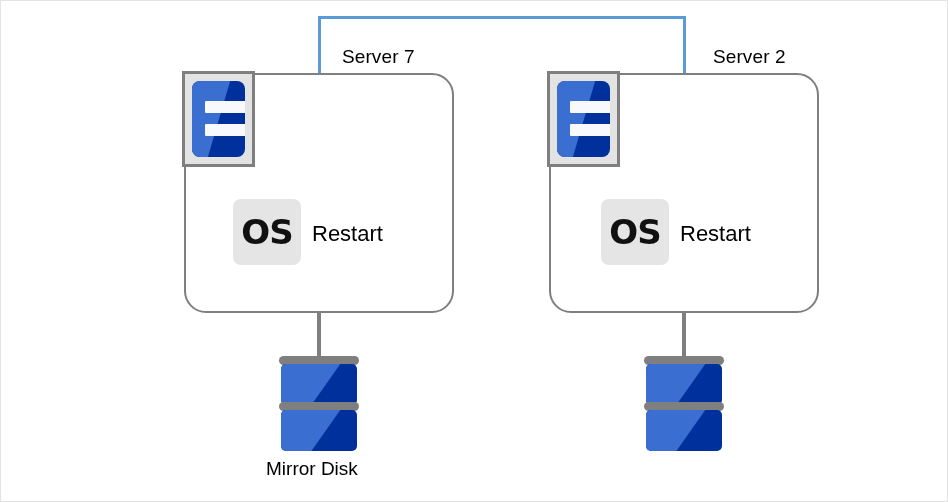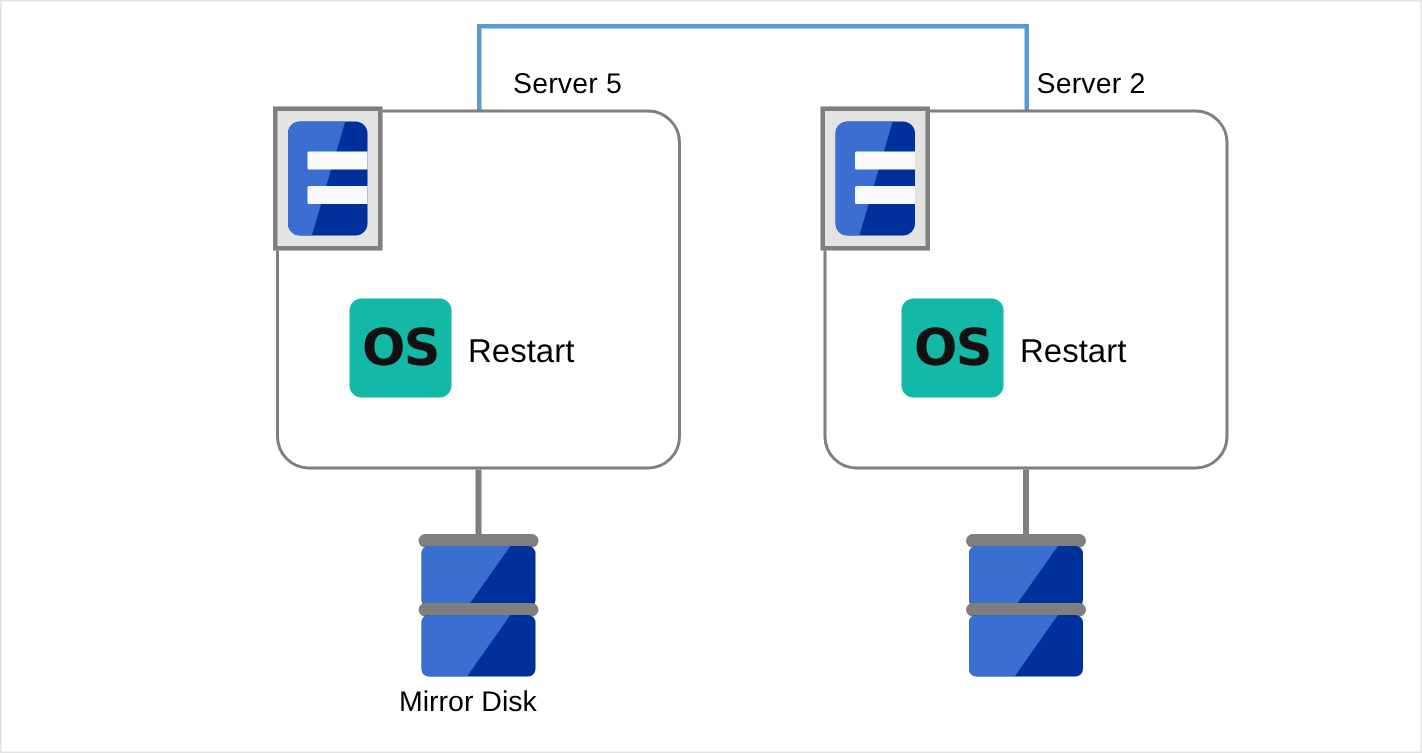--- a/index.html
+++ b/index.html
@@ -33,21 +33,21 @@
   
   .server-label {
     position: absolute;
     font-size: 19px;
     color: #000000;
     letter-spacing: .1px;
     white-space: nowrap;
     line-height: 1;
   }
   .label-s1 { left: 341px; top: 46px; }
-  .label-s2 { left: 690px; top: 46px; }
+  .label-s2 { left: 712px; top: 46px; }
 
   
   .server-box {
     position: absolute;
     width: 270px;
     height: 240px;
     border: 2px solid #7f7f7f;
     border-radius: 22px;
     background: #ffffff;
     box-sizing: border-box;
@@ -93,21 +93,21 @@
     border-radius: 1px;
   }
   .srv-icon .bay-1 { top: 20px; }
   .srv-icon .bay-2 { top: 43px; }
 
   
   .os-badge {
     position: absolute;
     width: 68px;
     height: 66px;
-    background: #14b8a6;
+    background: #e5e5e5;
     border-radius: 8px;
     color: #111111;
     font-size: 34px;
     font-weight: bold;
     font-family: "DejaVu Sans", sans-serif;
     display: flex;
     align-items: center;
     justify-content: center;
     letter-spacing: -1px;
     box-sizing: border-box;
@@ -184,21 +184,21 @@
 </style>
 </head>
 <body>
 
 <div id="canvas">
 
   <div class="ic-seg ic-top"></div>
   <div class="ic-seg ic-left"></div>
   <div class="ic-seg ic-right"></div>
 
-  <div class="server-label label-s1">Server 5</div>
+  <div class="server-label label-s1">Server 7</div>
 
   <div class="server-box box-s1"></div>
 
   <div class="srv-icon icon-s1">
     <div class="chassis">
       <div class="bay bay-1"></div>
       <div class="bay bay-2"></div>
     </div>
   </div>
 

